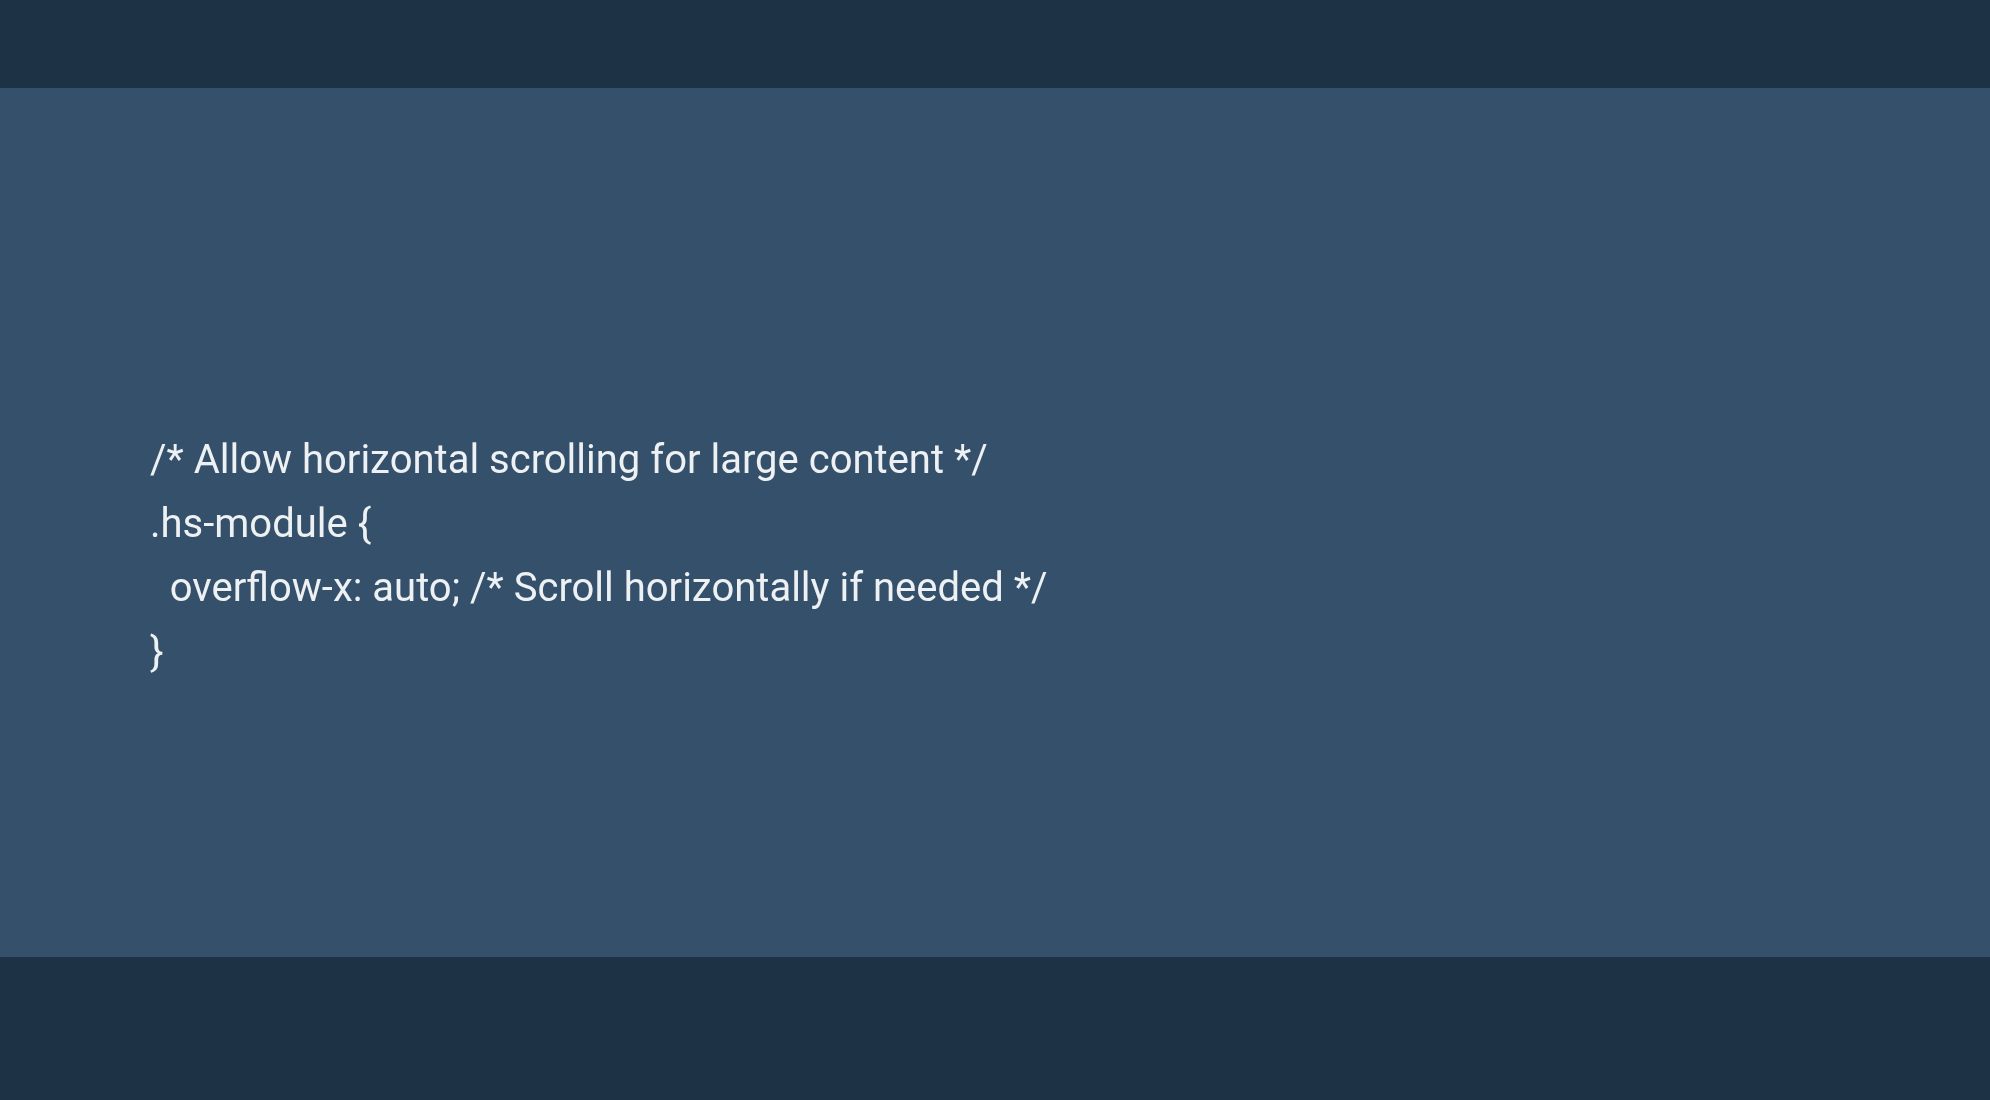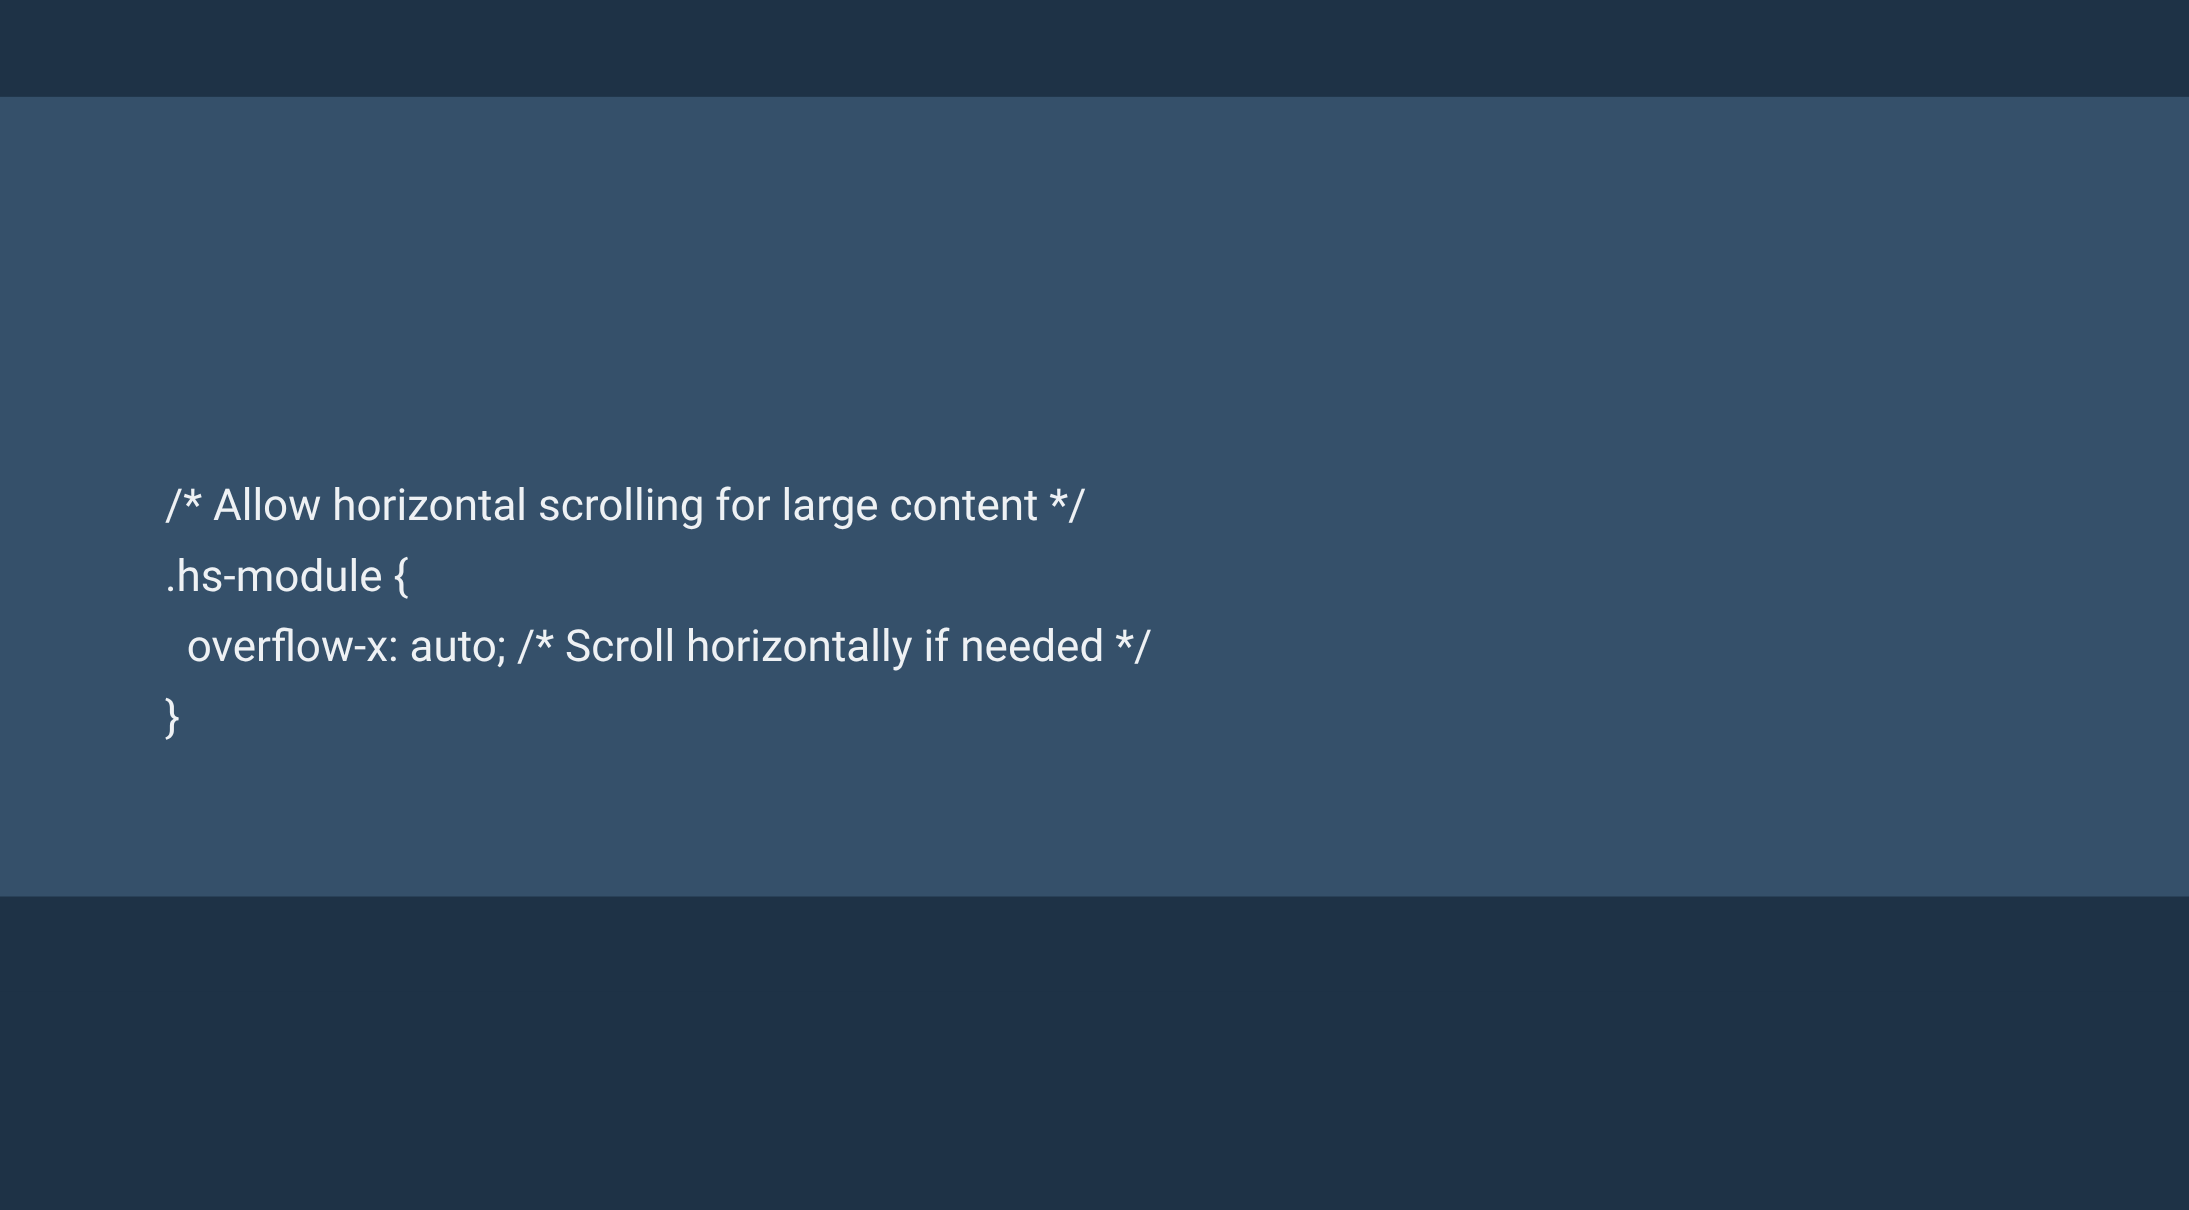--- a/index.html
+++ b/index.html
@@ -14,21 +14,21 @@
       font-family: -apple-system, BlinkMacSystemFont, "Segoe UI", Roboto, Helvetica, Arial, sans-serif;
       overflow: hidden;
     }
     .top-bar {
       width: 100%;
       height: 88px;
       background-color: #1e3246;
     }
     .main-area {
       width: 100%;
-      height: 727px;
+      height: 869px;
       background-color: #35506a;
       position: relative;
     }
     .code-block {
       position: absolute;
       left: 150px;
       top: 340px;
       color: #eef1f4;
       font-size: 40px;
       line-height: 1.6;

